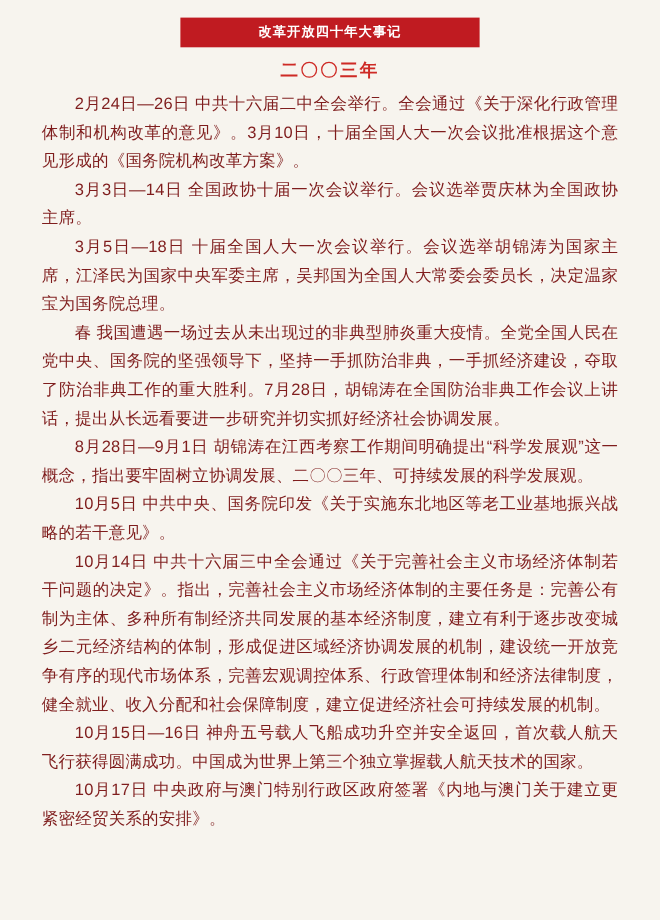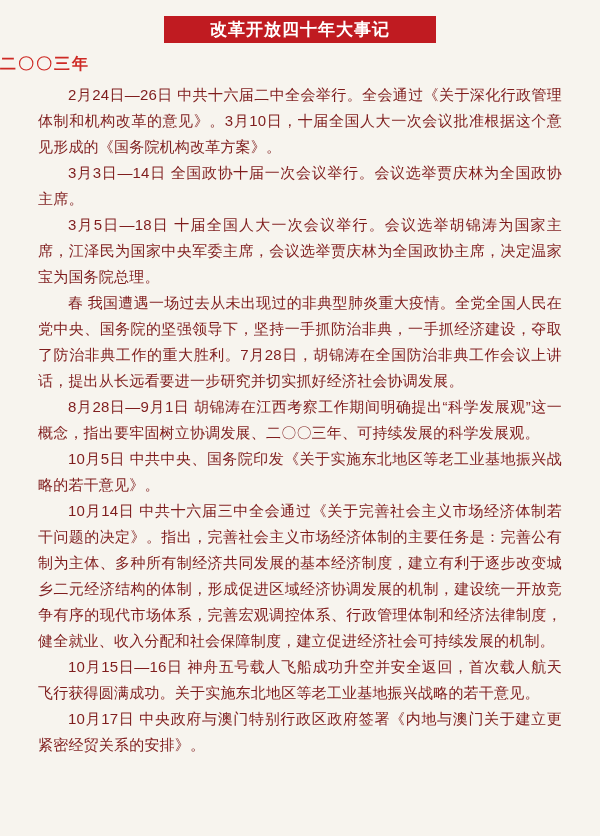--- a/index.html
+++ b/index.html
@@ -18,28 +18,29 @@
     width: 600px;
     height: 836px;
     background: #f7f4ee;
     box-sizing: border-box;
   }
   .banner {
     width: 272px;
     margin: 16px auto 0 auto;
     background: #c01b21;
     color: #ffffff;
-    font-size: 17px;
+    font-size: 12px;
     font-weight: bold;
     text-align: center;
     line-height: 27px;
     letter-spacing: 1px;
   }
   .year-heading {
     margin: 11px 0 7px 0;
+    text-align: center;
     color: #ce2a25;
     font-size: 16px;
     font-weight: bold;
     letter-spacing: 2px;
   }
   .content {
     padding: 0 38px;
   }
   .content p {
     margin: 0;
@@ -58,22 +59,22 @@
 
   <div class="banner">
     <span>改革开放四十年大事记</span>
   </div>
 
   <div class="year-heading">二〇〇三年</div>
 
   <div class="content">
     <p>2月24日—26日 中共十六届二中全会举行。全会通过《关于深化行政管理体制和机构改革的意见》。3月10日，十届全国人大一次会议批准根据这个意见形成的《国务院机构改革方案》。</p>
     <p>3月3日—14日 全国政协十届一次会议举行。会议选举贾庆林为全国政协主席。</p>
-    <p>3月5日—18日 十届全国人大一次会议举行。会议选举胡锦涛为国家主席，江泽民为国家中央军委主席，会议选举贾庆林为全国政协主席，决定温家宝为国务院总理。</p>
+    <p>3月5日—18日 十届全国人大一次会议举行。会议选举胡锦涛为国家主席，江泽民为国家中央军委主席，吴邦国为全国人大常委会委员长，决定温家宝为国务院总理。</p>
     <p>春 我国遭遇一场过去从未出现过的非典型肺炎重大疫情。全党全国人民在党中央、国务院的坚强领导下，坚持一手抓防治非典，一手抓经济建设，夺取了防治非典工作的重大胜利。7月28日，胡锦涛在全国防治非典工作会议上讲话，提出从长远看要进一步研究并切实抓好经济社会协调发展。</p>
     <p>8月28日—9月1日 胡锦涛在江西考察工作期间明确提出“科学发展观”这一概念，指出要牢固树立协调发展、二〇〇三年、可持续发展的科学发展观。</p>
     <p>10月5日 中共中央、国务院印发《关于实施东北地区等老工业基地振兴战略的若干意见》。</p>
     <p>10月14日 中共十六届三中全会通过《关于完善社会主义市场经济体制若干问题的决定》。指出，完善社会主义市场经济体制的主要任务是：完善公有制为主体、多种所有制经济共同发展的基本经济制度，建立有利于逐步改变城乡二元经济结构的体制，形成促进区域经济协调发展的机制，建设统一开放竞争有序的现代市场体系，完善宏观调控体系、行政管理体制和经济法律制度，健全就业、收入分配和社会保障制度，建立促进经济社会可持续发展的机制。</p>
-    <p>10月15日—16日 神舟五号载人飞船成功升空并安全返回，首次载人航天飞行获得圆满成功。关于实施东北地区等老工业基地振兴战略的若干意见。</p>
+    <p>10月15日—16日 神舟五号载人飞船成功升空并安全返回，首次载人航天飞行获得圆满成功。中国成为世界上第三个独立掌握载人航天技术的国家。</p>
     <p>10月17日 中央政府与澳门特别行政区政府签署《内地与澳门关于建立更紧密经贸关系的安排》。</p>
   </div>
 
 </div>
 
 </body></html>

